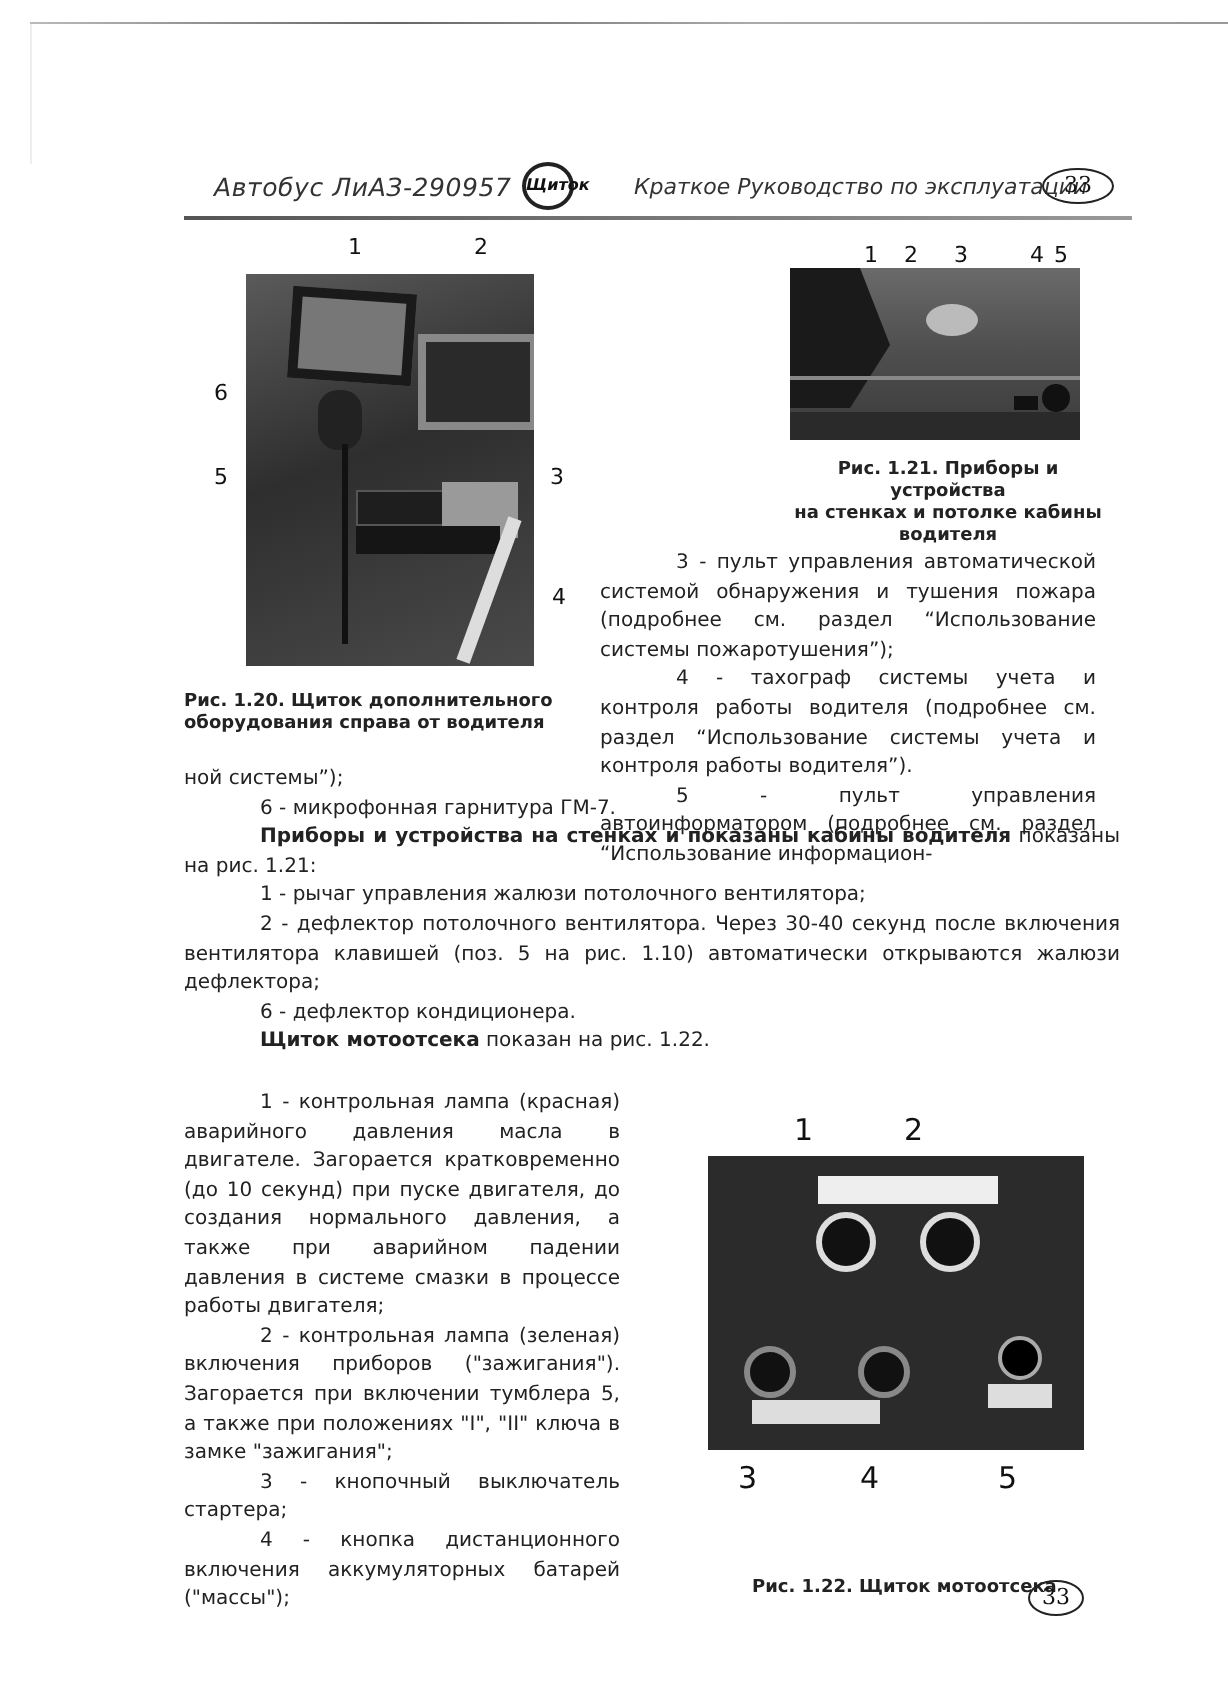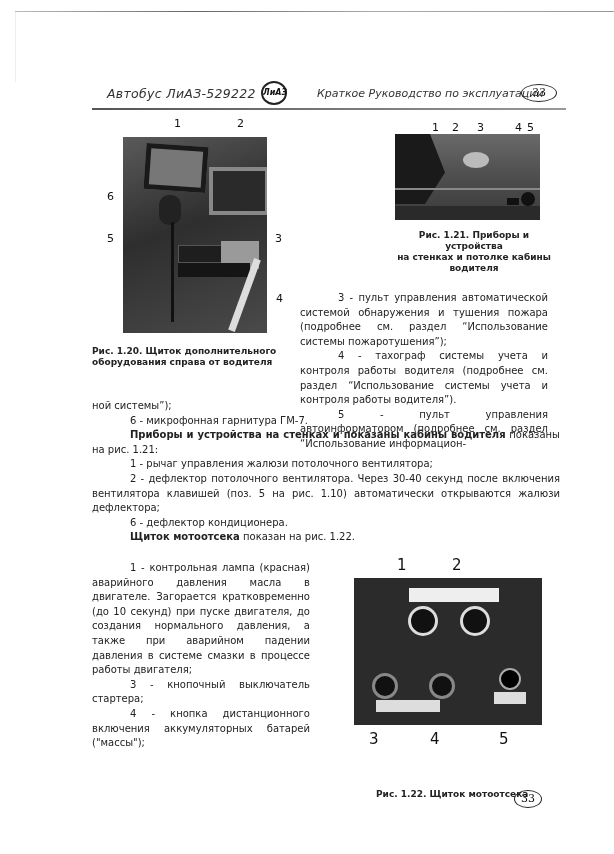--- a/index.html
+++ b/index.html
@@ -19,38 +19,38 @@
     .hdr-page { position: absolute; left: 431px; top: 2px; width: 36px; height: 18px; border: 1.5px solid #222; border-radius: 50%; box-sizing: border-box;
       font-family: "DejaVu Serif", serif; font-size: 11px; text-align: center; line-height: 15px; color: #111; }
     .hdr-rule { position: absolute; left: 92px; top: 108px; width: 474px; height: 2px; background: linear-gradient(90deg,#555,#999); }
 
     
     .photo { position: absolute; background: #3a3a3a; overflow: hidden; }
     .callout { position: absolute; font-size: 11px; color: #111; }
     .callout.big { font-size: 15px; }
 
     .cap { position: absolute; font-size: 9px; font-weight: bold; color: #222; line-height: 11px; }
-    .text { position: absolute; font-size: 10px; line-height: 14.6px; color: #222; margin-top: 16px; }
+    .text { position: absolute; font-size: 10px; line-height: 14.6px; color: #222; }
     .text p { margin: 0; }
     .ind { text-indent: 38px; }
     .just { text-align: justify; }
     b { font-weight: bold; }
 
     .foot-page { position: absolute; left: 514px; top: 790px; width: 28px; height: 18px; border: 1.5px solid #222; border-radius: 50%; box-sizing: border-box;
       font-family: "DejaVu Serif", serif; font-size: 11px; text-align: center; line-height: 15px; color: #111; }
   </style>
 </head>
 <body>
 
 <div class="scanline"></div>
 <div class="scanleft"></div>
 
 <div class="hdr">
-  <span class="hdr-left">Автобус  ЛиАЗ-529222</span>
-  <span class="hdr-logo">ЛиАЗ</span>
+  <span class="hdr-left">Автобус  ЛиАЗ-290957</span>
+  <span class="hdr-logo">Щиток</span>
   <span class="hdr-right">Краткое Руководство по эксплуатации</span>
   <span class="hdr-page">33</span>
 </div>
 <div class="hdr-rule"></div>
 
 <div>
   <span class="callout" style="left:174px;top:117px;">1</span>
   <span class="callout" style="left:237px;top:117px;">2</span>
   <div class="photo" style="left:123px;top:137px;width:144px;height:196px;background:linear-gradient(160deg,#5a5a5a,#2e2e2e 45%,#4a4a4a);">
     <div style="position:absolute;left:22px;top:8px;width:52px;height:36px;background:#777;border:5px solid #1a1a1a;transform:rotate(4deg);"></div>
@@ -104,20 +104,21 @@
   <p class="ind">6 - микрофонная гарнитура ГМ-7.</p>
   <p class="ind"><b>Приборы и  устройства на стенках и показаны кабины водителя</b><span> показаны на рис. 1.21:</span></p>
   <p class="ind">1 - рычаг управления жалюзи потолочного вентилятора;</p>
   <p class="ind">2 - дефлектор потолочного вентилятора.  Через 30-40 секунд после включения вентилятора клавишей (поз. 5 на рис. 1.10) автоматически открываются жалюзи дефлектора;</p>
   <p class="ind">6 - дефлектор кондиционера.</p>
   <p class="ind"><b>Щиток мотоотсека</b><span> показан на рис. 1.22.</span></p>
 </div>
 
 <div class="text just" style="left:92px;top:545px;width:218px;">
   <p class="ind">1 - контрольная лампа (красная) аварийного давления масла в двигателе. Загорается кратковременно (до 10 секунд) при пуске двигателя,  до создания нормального давления, а также при аварийном падении давления в системе смазки  в процессе работы двигателя;</p>
+  <p class="ind">2 - контрольная лампа (зеленая) включения приборов ("зажигания").  Загорается при включении тумблера 5, а также при положениях "I", "II" ключа  в замке "зажигания";</p>
   <p class="ind">3 - кнопочный выключатель стартера;</p>
   <p class="ind">4 - кнопка дистанционного включения аккумуляторных батарей ("массы");</p>
 </div>
 
 <div>
   <span class="callout big" style="left:397px;top:556px;">1</span>
   <span class="callout big" style="left:452px;top:556px;">2</span>
   <div class="photo" style="left:354px;top:578px;width:188px;height:147px;background:#2b2b2b;">
     <div style="position:absolute;left:55px;top:10px;width:90px;height:14px;background:#eee;"></div>
     <div style="position:absolute;left:54px;top:28px;width:24px;height:24px;border:3px solid #ddd;border-radius:50%;background:#111;"></div>

